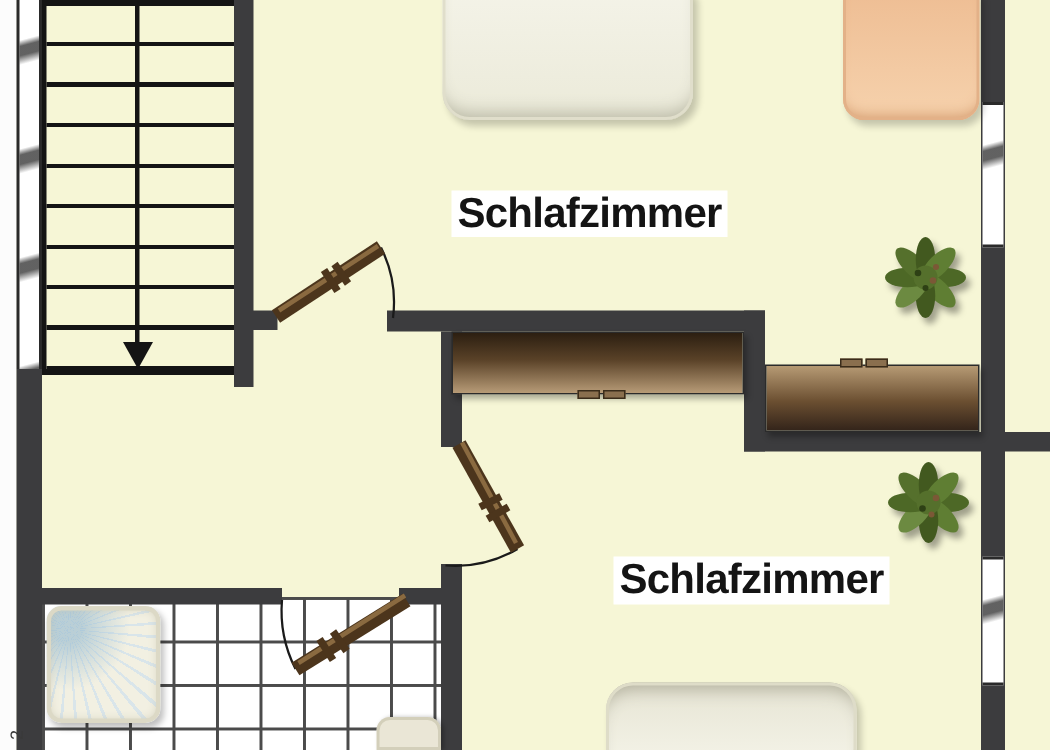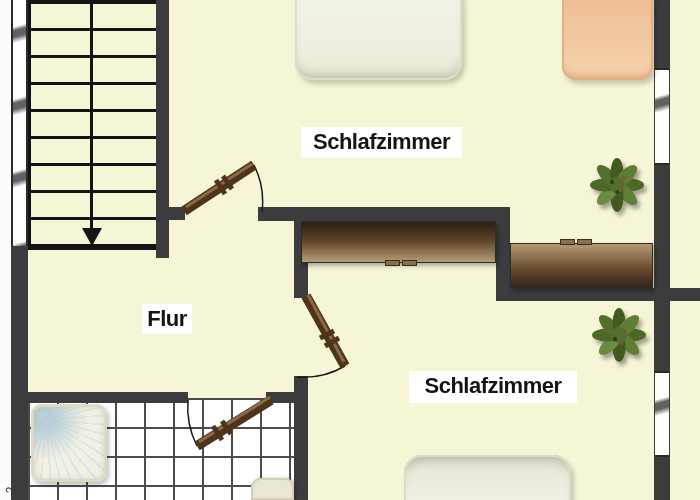--- a/index.html
+++ b/index.html
@@ -82,21 +82,21 @@
     border:1px solid #2b2b2b;box-shadow:2px 3px 4px rgba(0,0,0,.3);
   }
   .handle{background:#8a6f4e;border:1px solid #3a2c1a;height:6px;width:15px;}
 
   .plant{filter:drop-shadow(3px 4px 2px rgba(0,0,0,.35));}
 
   .doors{left:0;top:0;}
 
   
   .room-label{
-    background:#ffffff;color:#141414;font-weight:bold;font-size:22px;
+    background:#ffffff;color:#141414;font-weight:bold;font-size:28px;
     line-height:30px;text-align:center;white-space:nowrap;padding:0 4px;
     letter-spacing:-0.5px;
   }
   .corner-mark{
     color:#3a3a3a;font-size:12px;transform:rotate(-90deg);
     transform-origin:center;line-height:12px;
   }
 </style>
 </head>
 <body>
@@ -196,17 +196,16 @@
     <g>
       <path d="M197,446 A86,86 0 0 1 188,400" fill="none" stroke="#1a1a1a" stroke-width="1.5"></path>
       <line x1="271" y1="400" x2="197" y2="446" stroke="#4c351c" stroke-width="10"></line>
       <line x1="270" y1="397" x2="199" y2="442" stroke="#8a6a40" stroke-width="3"></line>
       <line x1="222" y1="421" x2="231" y2="434" stroke="#4c351c" stroke-width="5"></line>
       <line x1="213" y1="426" x2="222" y2="440" stroke="#4c351c" stroke-width="5"></line>
     </g>
   </svg>
 
   <div class="room-label" style="left:301px;top:127px;height:31px;min-width:161px;">Schlafzimmer</div>
-  <div class="room-label" style="left:142px;top:304px;height:30px;min-width:50px;">Flur</div>
   <div class="room-label" style="left:409px;top:371px;height:32px;min-width:168px;">Schlafzimmer</div>
   <div class="corner-mark" style="left:8px;top:484px;">2</div>
 
 </div>
 
 </body></html>

